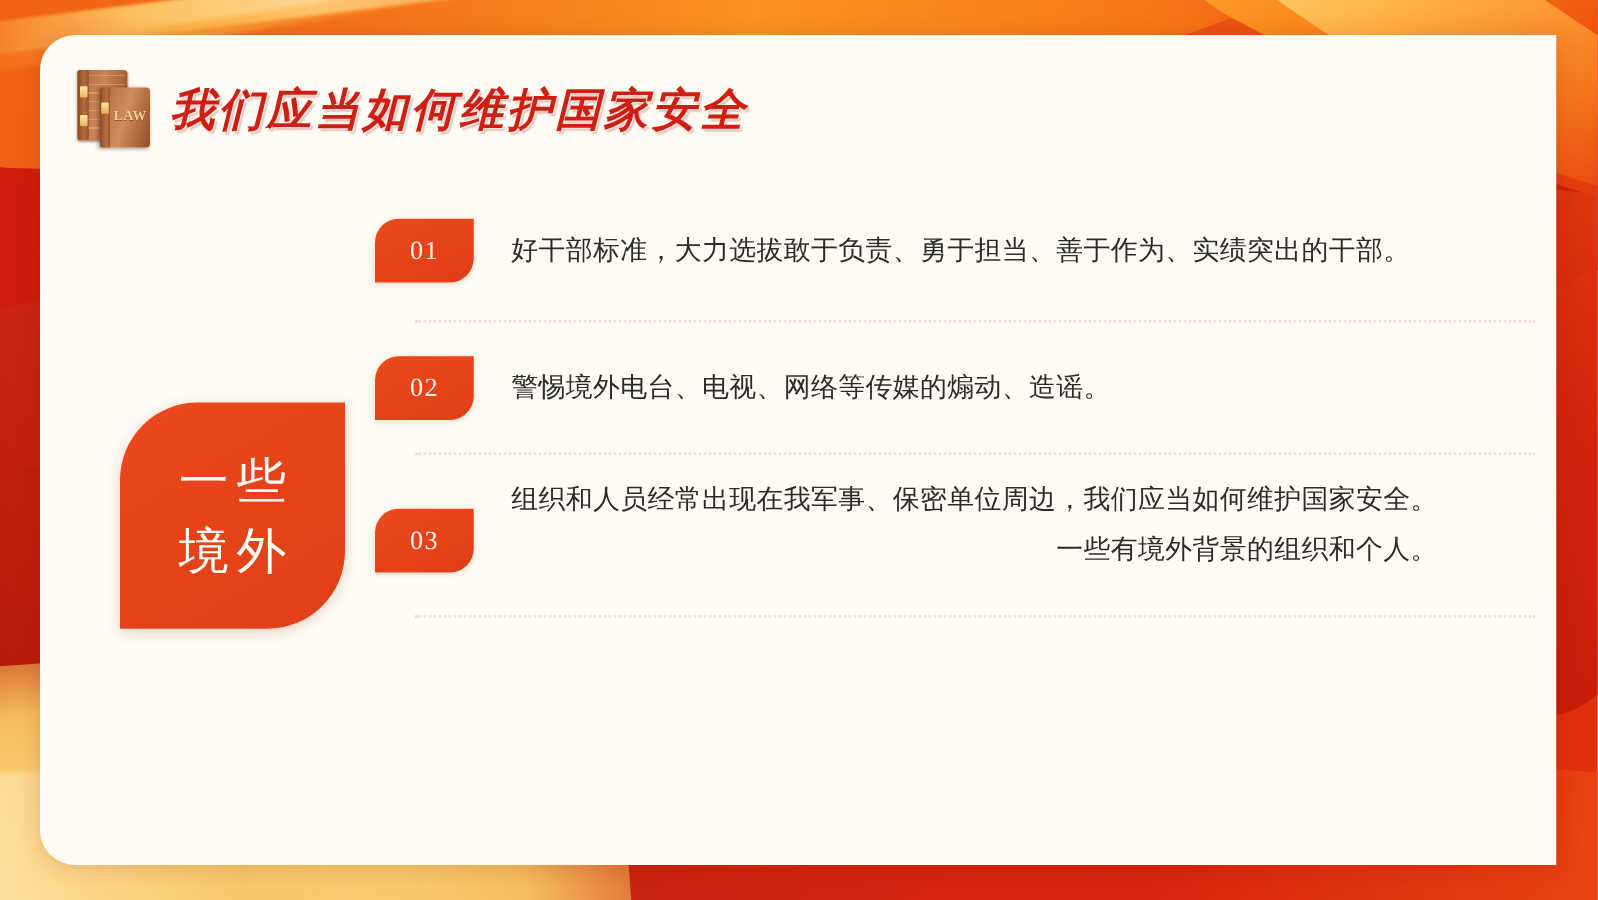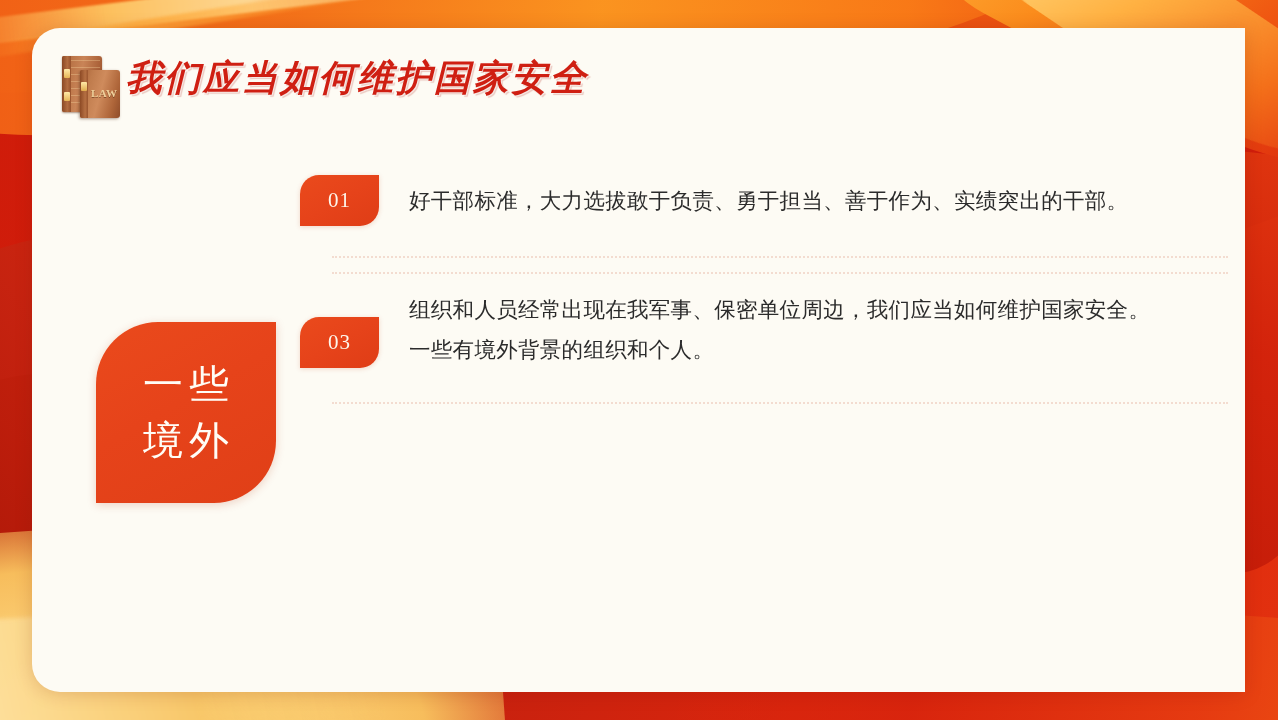--- a/index.html
+++ b/index.html
@@ -104,21 +104,21 @@
   
   #card {
     position:absolute; left:32px; top:28px; width:1213px; height:664px;
     background:#fdfbf4;
     border-radius:28px 0 0 28px;
     box-shadow:0 2px 18px rgba(120,20,0,.18);
     overflow:hidden;
   }
 
   
-  .header { position:absolute; left:22px; top:26px; display:flex; }
+  .header { position:absolute; left:22px; top:26px; display:flex; align-items:center; }
 
   .books { position:relative; width:72px; height:68px; flex:0 0 auto; }
   .book-back {
     position:absolute; left:8px; top:2px; width:40px; height:56px;
     background:linear-gradient(100deg,#9d5833 0%,#bb7548 22%,#c98457 45%,#ab6239 78%,#8d4a28 100%);
     border-radius:2px 3px 3px 2px;
     box-shadow:0 1px 2px rgba(90,45,20,.5);
   }
   .book-back::before{ 
     content:""; position:absolute; left:0; top:0; width:9px; height:100%;
@@ -155,20 +155,21 @@
   .book-front .gem{
     position:absolute; left:1px; top:12px; width:6px; height:9px;
     background:linear-gradient(180deg,#ffe9a8,#e0ab4c); border-radius:1px;
   }
 
   .title {
     font-family:"Liberation Serif","DejaVu Serif",serif;
     font-weight:bold; font-style:italic;
     font-size:36px; letter-spacing:2.5px;
     color:#cf1f12;
+    margin-left:10px;
     text-shadow:1px 1px 0 rgba(255,255,255,.55), 2px 2px 1px rgba(170,25,10,.22);
     white-space:nowrap;
   }
 
   
   .side-leaf {
     position:absolute; left:64px; top:294px; width:180px; height:181px;
     background:linear-gradient(150deg,#ea4a1c 0%,#e6431a 45%,#e03f17 100%);
     border-radius:62px 0 62px 0;
     display:flex; flex-direction:column; align-items:center; justify-content:center;
@@ -190,21 +191,21 @@
     display:flex; align-items:center; justify-content:center;
     font-family:"Liberation Serif","DejaVu Serif",serif;
     color:#fdf6ec; font-size:21px; letter-spacing:1px;
     box-shadow:0 1px 5px rgba(175,50,12,.18);
   }
   .row .text {
     margin-left:30px; padding-top:2px;
     color:#2b2b2b; font-size:21.5px; line-height:40px; letter-spacing:.3px;
     font-family:"DejaVu Sans","Liberation Sans",sans-serif;
   }
-  .row .text .ln { display:block; white-space:nowrap; }
+  .row .text .ln { display:block; white-space:nowrap;text-align:right; }
 
   .r1 { height:76px; align-items:center; }
   .r2 { height:76px; align-items:center; }
   .r3 { height:100px; }
   .r4 { height:100px; }
   .r3 .badge, .r4 .badge { margin-top:29px; }
 
   .sep {
     height:0; border-top:2px dotted #f3d9cd;
     margin:14px 32px 14px 32px; width:896px; margin-left:32px;
@@ -257,20 +258,26 @@
 
     <div class="row r1">
       <div class="badge">01</div>
       <div class="text">
         <span class="ln">好干部标准，大力选拔敢于负责、勇于担当、善于作为、实绩突出的干部。</span>
       </div>
     </div>
 
     <div class="sep s1"></div>
 
+    <div class="row r2">
+      <div class="badge">02</div>
+      <div class="text">
+        <span class="ln">警惕境外电台、电视、网络等传媒的煽动、造谣。</span>
+      </div>
+    </div>
 
     <div class="sep"></div>
 
     <div class="row r3">
       <div class="badge">03</div>
       <div class="text">
         <span class="ln">组织和人员经常出现在我军事、保密单位周边，我们应当如何维护国家安全。</span>
         <span class="ln">一些有境外背景的组织和个人。</span>
       </div>
     </div>

